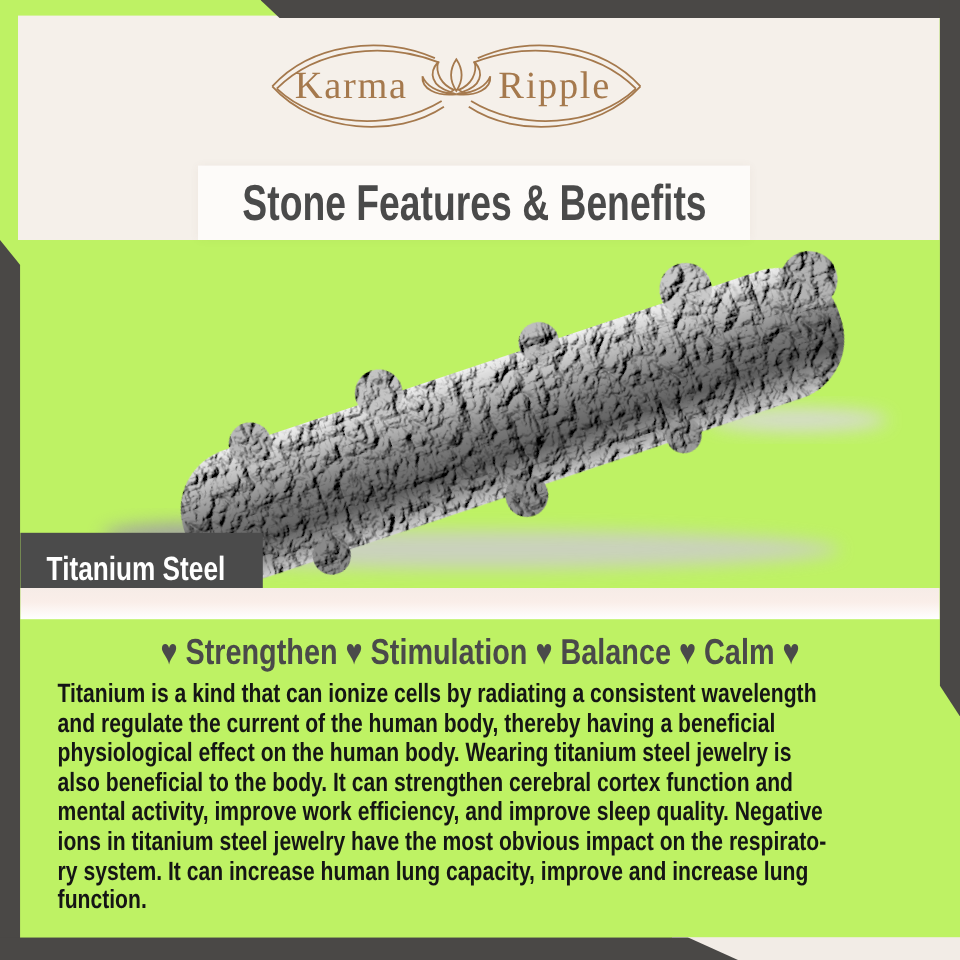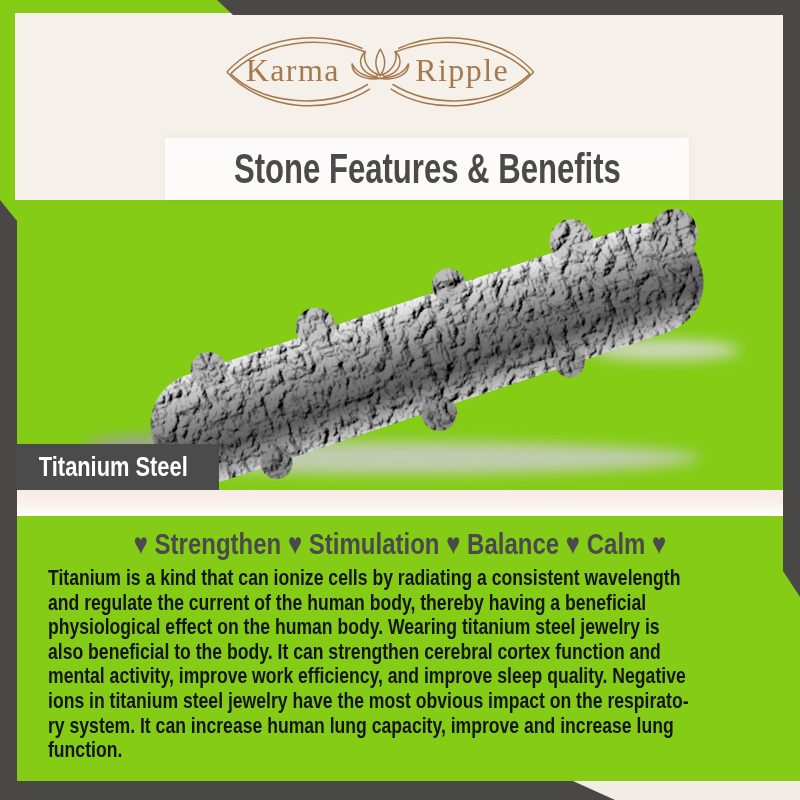--- a/index.html
+++ b/index.html
@@ -1,45 +1,45 @@
 <!DOCTYPE html>
 <html><head>
 <meta charset="utf-8">
 <style>
   html,body{margin:0;padding:0;background:#dddddd;}
   .page{
-    position:relative;width:800px;height:800px;background:#84cc16;
+    position:relative;width:800px;height:800px;background:#bef264;
     overflow:hidden;font-family:"Liberation Sans",sans-serif;
   }
   
   .bar{position:absolute;background:#4a4846;z-index:60;}
   .bar-top{left:217px;top:0;width:583px;height:15px;
     clip-path:polygon(0 0,100% 0,100% 100%,16px 100%);}
   .bar-right{left:783px;top:0;width:17px;height:597px;
     clip-path:polygon(0 0,100% 0,100% 100%,0 calc(100% - 26px));}
   .bar-left{left:0;top:200px;width:17px;height:600px;
     clip-path:polygon(0 0,100% 21px,100% 100%,0 100%);}
   .bar-bottom{left:0;top:781px;width:615px;height:19px;
     clip-path:polygon(0 0,573px 0,100% 100%,0 100%);}
   .corner-cream{position:absolute;left:560px;top:781px;width:240px;height:19px;
     background:#f2ece6;z-index:55;}
   
   .cream-panel{position:absolute;left:15px;top:13px;width:768px;height:187px;
     background:#f5f0ea;z-index:5;}
   .logo{position:absolute;left:225px;top:24px;width:320px;height:96px;z-index:8;}
-  .title-band{position:absolute;left:165px;top:138px;width:524px;height:62px;
+  .title-band{position:absolute;left:165px;top:138px;width:460px;height:62px;
     background:#fdfbf9;z-index:8;display:flex;align-items:center;justify-content:center;
     box-shadow:0 0 8px rgba(120,90,70,0.06);}
   .title-band .title{
     font-size:42px;font-weight:bold;color:#4a4a4a;white-space:nowrap;
     transform:scaleX(0.74);transform-origin:50% 50%;letter-spacing:0;}
   
   .stone-art{position:absolute;left:0;top:200px;width:800px;height:310px;z-index:10;}
   .stone-label{position:absolute;left:17px;top:444px;width:202px;height:46px;
-    background:#4b4b4b;z-index:20;display:flex;align-items:center;}
+    background:#4b4b4b;z-index:20;display:flex;align-items:flex-end;}
   .stone-label .label-text{color:#ffffff;font-size:28px;font-weight:bold;
     white-space:nowrap;padding-left:28px;transform:scaleX(0.78);transform-origin:left center;}
   .pink-strip{position:absolute;left:17px;top:490px;width:766px;height:26px;
     background:linear-gradient(180deg,#f6ece7 0%,#faeee9 45%,#ffffff 100%);z-index:12;}
   
   .benefits-heading{position:absolute;left:17px;top:524px;width:766px;height:40px;
     z-index:15;text-align:center;}
   .benefits-heading span{display:block;font-size:30px;font-weight:bold;color:#4a4a4a;
     white-space:nowrap;transform:scaleX(0.8);transform-origin:50% 50%;line-height:40px;}
   .body-text{position:absolute;left:48px;top:566px;width:747px;z-index:15;}

